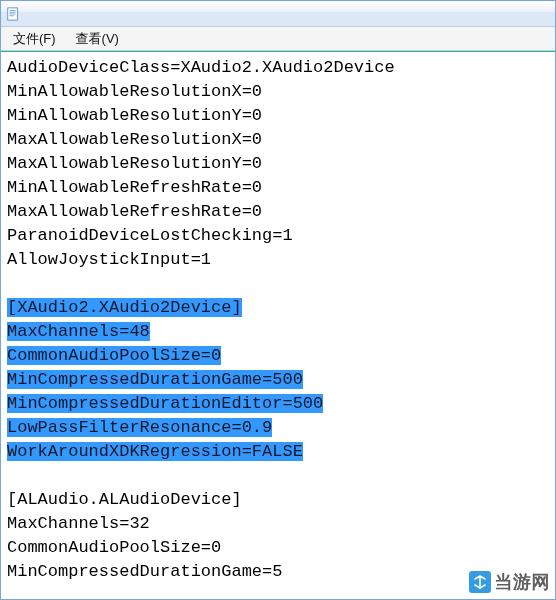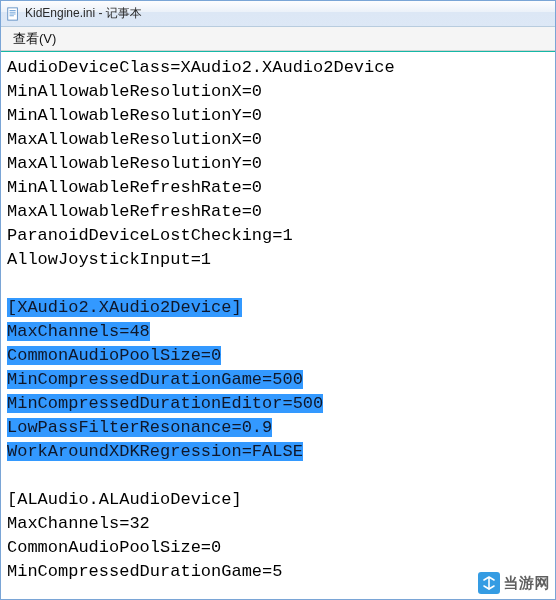--- a/index.html
+++ b/index.html
@@ -88,45 +88,45 @@
       height: 22px;
       background: #1a8fe0;
       border-radius: 3px;
       display: flex;
       align-items: center;
       justify-content: center;
     }
     .wm-icon svg { width: 14px; height: 14px; }
     .wm-text {
       font-family: "Microsoft YaHei", sans-serif;
-      font-size: 15px;
+      font-size: 18px;
       font-weight: 600;
       color: #4a4a4a;
       letter-spacing: 0.5px;
     }
   </style>
 </head>
 <body>
 
 <div class="window">
 
   <div class="titlebar">
     <span class="titlebar-icon">
       <svg viewBox="0 0 16 16">
         <rect x="2" y="1" width="11" height="14" fill="#fff" stroke="#5a8bc2" stroke-width="1"></rect>
         <line x1="4" y1="4" x2="11" y2="4" stroke="#6aa0d8" stroke-width="1"></line>
         <line x1="4" y1="6" x2="11" y2="6" stroke="#6aa0d8" stroke-width="1"></line>
         <line x1="4" y1="8" x2="11" y2="8" stroke="#6aa0d8" stroke-width="1"></line>
         <line x1="4" y1="10" x2="9" y2="10" stroke="#6aa0d8" stroke-width="1"></line>
       </svg>
     </span>
-    <span class="titlebar-text">KidEngine.ini - 记事本</span>
   </div>
 
   <div class="menubar">
+    <div class="menu-item">文件(F)</div>
     <div class="menu-item">查看(V)</div>
   </div>
 
   <div class="editor" id="editor-area"><span class="line">AudioDeviceClass=XAudio2.XAudio2Device</span><span class="line">MinAllowableResolutionX=0</span><span class="line">MinAllowableResolutionY=0</span><span class="line">MaxAllowableResolutionX=0</span><span class="line">MaxAllowableResolutionY=0</span><span class="line">MinAllowableRefreshRate=0</span><span class="line">MaxAllowableRefreshRate=0</span><span class="line">ParanoidDeviceLostChecking=1</span><span class="line">AllowJoystickInput=1</span><span class="line">&nbsp;</span><span class="line"><span class="sel">[XAudio2.XAudio2Device]</span></span><span class="line"><span class="sel">MaxChannels=48</span></span><span class="line"><span class="sel">CommonAudioPoolSize=0</span></span><span class="line"><span class="sel">MinCompressedDurationGame=500</span></span><span class="line"><span class="sel">MinCompressedDurationEditor=500</span></span><span class="line"><span class="sel">LowPassFilterResonance=0.9</span></span><span class="line"><span class="sel">WorkAroundXDKRegression=FALSE</span></span><span class="line">&nbsp;</span><span class="line">[ALAudio.ALAudioDevice]</span><span class="line">MaxChannels=32</span><span class="line">CommonAudioPoolSize=0</span><span class="line">MinCompressedDurationGame=5</span></div>
 
 </div>
 
 <div class="watermark">
   <span class="wm-icon">
     <svg viewBox="0 0 14 14">

